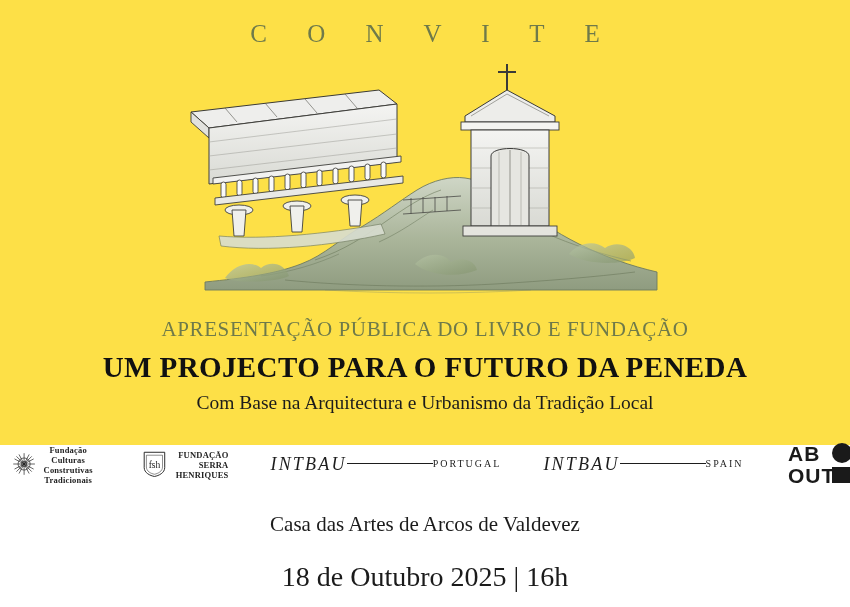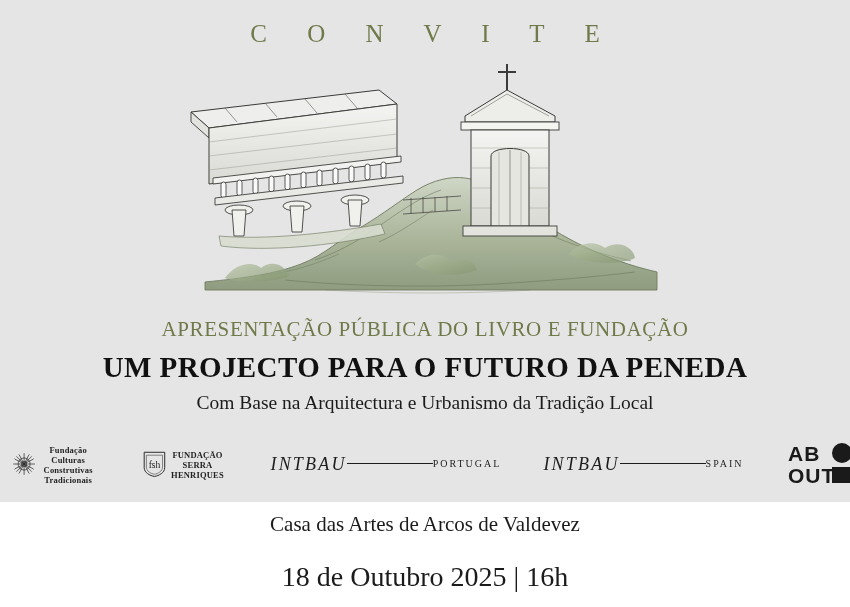--- a/index.html
+++ b/index.html
@@ -12,22 +12,22 @@
     height: 607px;
     overflow: hidden;
     font-family: "Liberation Serif", serif;
     color: #1b1b1b;
     position: relative;
   }
 
   .poster {
     position: relative;
     width: 850px;
-    height: 502px;
-    background: #e5e5e5;
+    height: 445px;
+    background: #fde047;
     display: flex;
     flex-direction: column;
     align-items: center;
   }
 
   
   .convite {
     margin-top: 20px;
     font-family: "Liberation Serif", serif;
     font-size: 25px;
@@ -114,20 +114,21 @@
     margin-top: 4px;
     font-weight: 700;
     color: #232323;
   }
   .logo-serra .cap {
     font-size: 8.5px;
     letter-spacing: 0.2px;
     margin-top: 4px;
     font-weight: 700;
     color: #232323;
+    text-align: right;
   }
   .logo-intbau .word {
     font-family: "Liberation Serif", serif;
     font-size: 18px;
     letter-spacing: 2.2px;
     font-weight: 400;
     color: #1d1d1d;
     font-style: italic;
   }
   .logo-intbau .rule {

